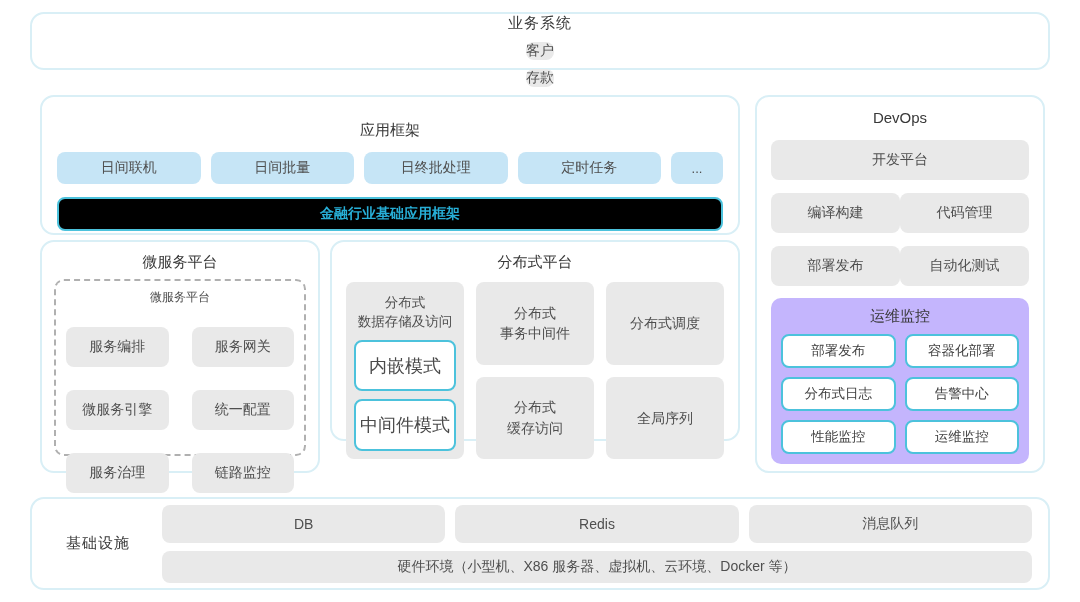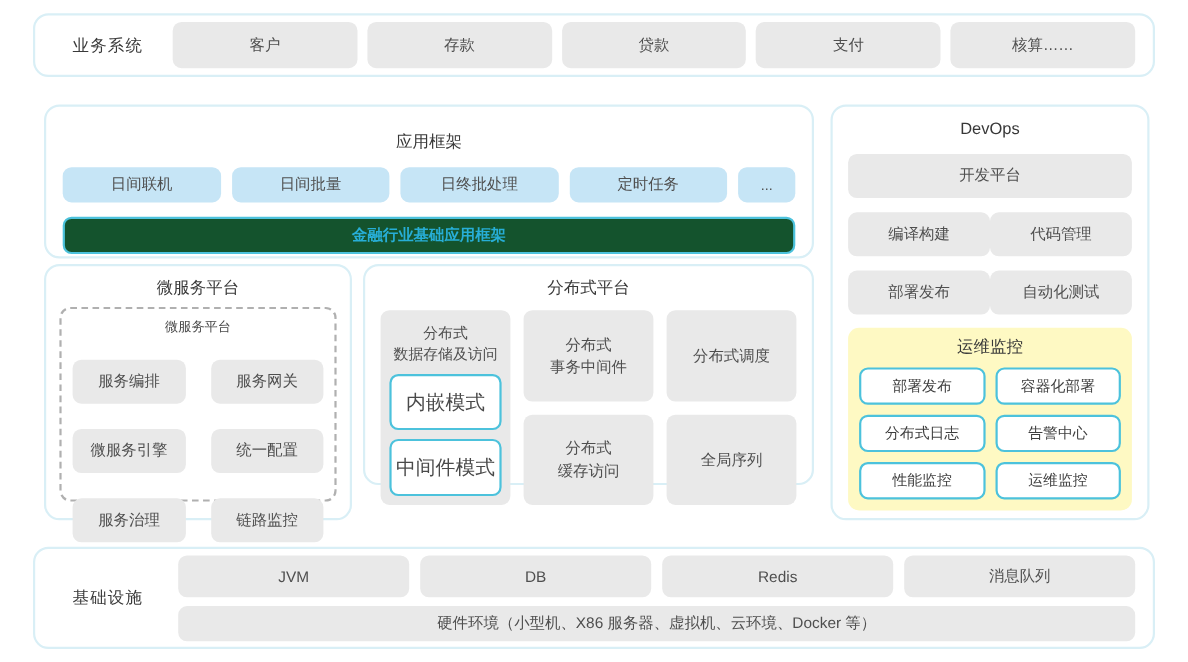--- a/index.html
+++ b/index.html
@@ -9,33 +9,33 @@
   .panel { position:absolute; background:#ffffff; border:2px solid #d9eff6; border-radius:14px; }
 
   .btn { display:flex; align-items:center; justify-content:center; border-radius:8px;
          font-size:14px; color:#4f4f4f; text-align:center; }
   .gray { background:#e9e9e9; }
   .blue { background:#c6e5f6; }
   .flex1 { flex:1; }
 
   
   .top-panel { left:30px; top:12px; width:1020px; height:58px;
-               display:flex; align-items:center; padding:0 16px; gap:9px; }
+               display:flex; align-items:center; padding:0 16px; gap:9px;flex-direction:column; }
   .side-label { width:100px; flex:none; text-align:center; font-size:15px; color:#3a3a3a;
                 font-weight:500; letter-spacing:1px; }
   .top-panel .btn { height:42px; }
 
   
   .app-panel { left:40px; top:95px; width:700px; height:140px; padding:21px 15px; }
   .sec-title { text-align:center; font-size:15px; color:#383838; font-weight:500; line-height:24px; }
   .modes { display:flex; gap:10px; margin-top:10px; }
   .modes .btn { height:32px; }
   .dots-btn { flex:none; width:52px; font-size:13px; }
   .base-bar { margin-top:13px; height:34px; border:2px solid #4cc2dc; border-radius:8px;
-              display:flex; align-items:center; justify-content:center; background:#14532d;
+              display:flex; align-items:center; justify-content:center; background:#000000;
               color:#27aed6; font-size:14px; font-weight:600; }
 
   
   .micro-panel { left:40px; top:240px; width:280px; height:233px; padding:8px 12px 10px; }
   .dashed-box { margin-top:5px; border:2px dashed #b0b0b0; border-radius:10px;
                 padding:6px 10px 10px; height:calc(100% - 34px); }
   .inner-title { text-align:center; font-size:12px; color:#4a4a4a; line-height:20px; }
   .grid2 { display:grid; grid-template-columns:1fr 1fr; }
   .dashed-box .grid2 { gap:23px; margin-top:20px; }
   .dashed-box .btn { height:40px; }
@@ -50,21 +50,21 @@
   .mode-box { flex:1; background:#fff; border:2px solid #4cc2dc; border-radius:8px;
               display:flex; align-items:center; justify-content:center; font-size:18px; color:#4a4a4a; }
   .dist-col { display:flex; flex-direction:column; gap:12px; }
   .dist-col .cell { flex:1; white-space:pre-line; line-height:1.45; }
 
   
   .devops-panel { left:755px; top:95px; width:290px; height:378px; padding:9px 14px 8px; }
   .devops-panel .full { height:40px; margin-top:10px; }
   .devops-row { display:flex; margin-top:13px; }
   .devops-row .btn { height:40px; }
-  .monitor { background:#fef9c3; border-radius:10px; margin-top:12px; padding:8px 10px 10px; }
+  .monitor { background:#c4b5fd; border-radius:10px; margin-top:12px; padding:8px 10px 10px; }
   .monitor-title { text-align:center; font-size:15px; font-weight:500; color:#383838; line-height:20px; }
   .monitor .grid2 { gap:9px; margin-top:8px; }
   .mon-btn { height:34px; background:#fff; border:2px solid #4cc2dc; border-radius:8px;
              display:flex; align-items:center; justify-content:center; font-size:13.5px; color:#3f3f3f; }
 
   
   .infra-panel { left:30px; top:497px; width:1020px; height:93px;
                  display:flex; align-items:center; gap:14px; padding:0 16px; }
   .infra-right { flex:1; display:flex; flex-direction:column; gap:8px; }
   .infra-row { display:flex; gap:10px; }
@@ -155,21 +155,20 @@
         <div class="mon-btn">性能监控</div>
         <div class="mon-btn">运维监控</div>
       </div>
     </div>
   </section>
 
   <section class="panel infra-panel">
     <div class="side-label">基础设施</div>
     <div class="infra-right">
       <div class="infra-row">
-        <div class="btn gray flex1">JVM</div>
         <div class="btn gray flex1">DB</div>
         <div class="btn gray flex1">Redis</div>
         <div class="btn gray flex1">消息队列</div>
       </div>
       <div class="btn gray hardware-bar">硬件环境（小型机、X86 服务器、虚拟机、云环境、Docker 等）</div>
     </div>
   </section>
 
 </div>
 

